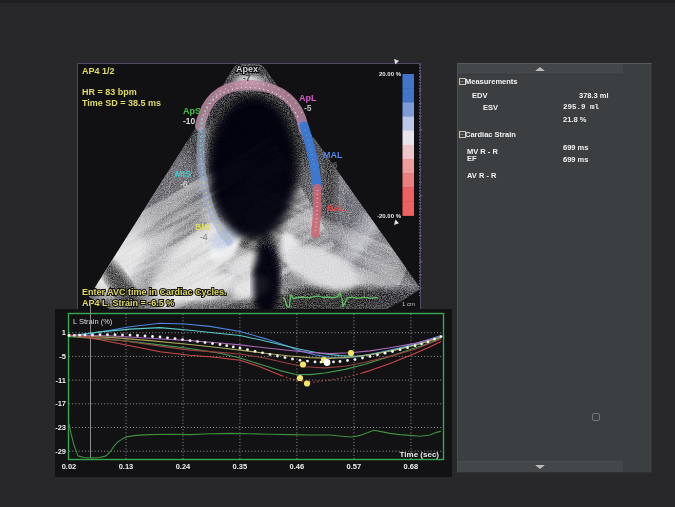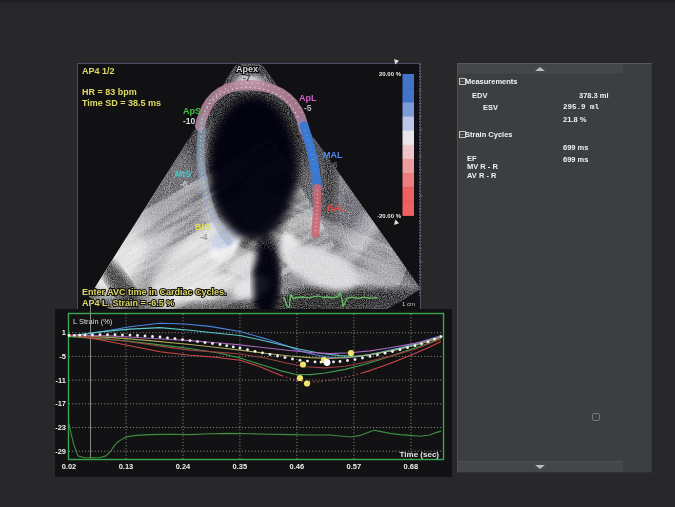--- a/index.html
+++ b/index.html
@@ -299,20 +299,20 @@
       </div>
     <div class="picon" style="left:0.5px;top:14px;">−</div>
     <div class="prow" style="left:7px;top:13px;">Measurements</div>
     <div class="prow" style="left:14px;top:27px;">EDV</div>
       <div class="prow" style="left:105px;top:27px;margin-left:16px;">378.3 ml</div>
     <div class="prow" style="left:9px;top:39px;padding-left:16px;">ESV</div>
       <div class="prow" style="left:105px;top:39px;font-family:Liberation Mono, monospace;">295.9 ml</div>
     <div class="prow" style="left:9px;top:46px;margin-top:44px;">EF</div>
       <div class="prow" style="left:105px;top:51px;">21.8 %</div>
     <div class="picon" style="left:0.5px;top:67px;">−</div>
-    <div class="prow" style="left:7px;top:66px;">Strain Cycles</div>
+    <div class="prow" style="left:7px;top:66px;">Cardiac Strain</div>
     <div class="prow" style="left:9px;top:79px;margin-top:28px;">AV R - R</div>
       <div class="prow" style="left:105px;top:79px;">699 ms</div>
-    <div class="prow" style="left:9px;top:98px;">MV R - R</div>
+    <div class="prow" style="left:9px;top:83px;">MV R - R</div>
       <div class="prow" style="left:105px;top:91px;">699 ms</div>
     <div class="sqicon"></div>
   </div>
 </div>
 
 </body></html>

